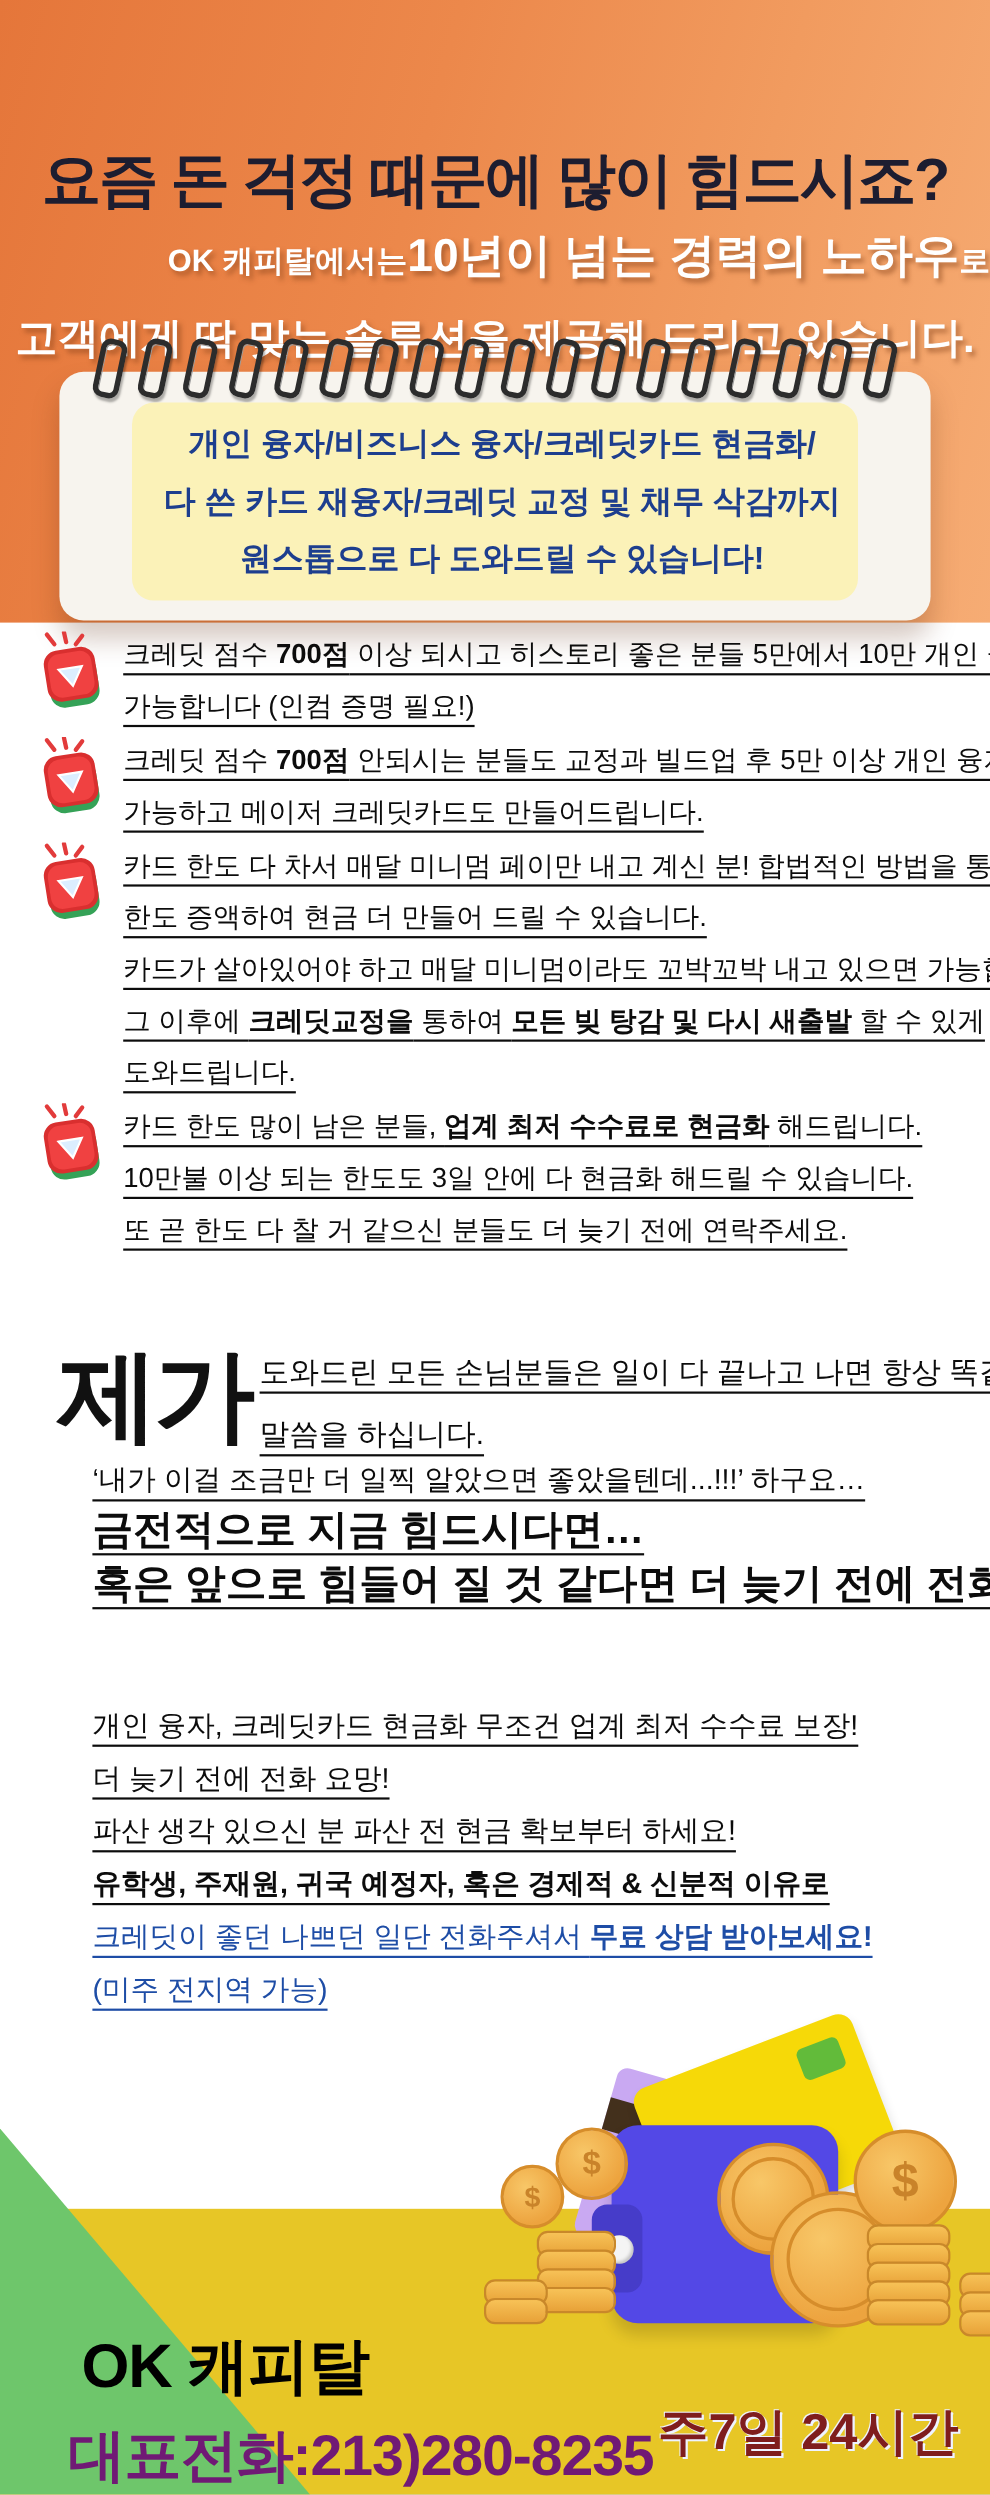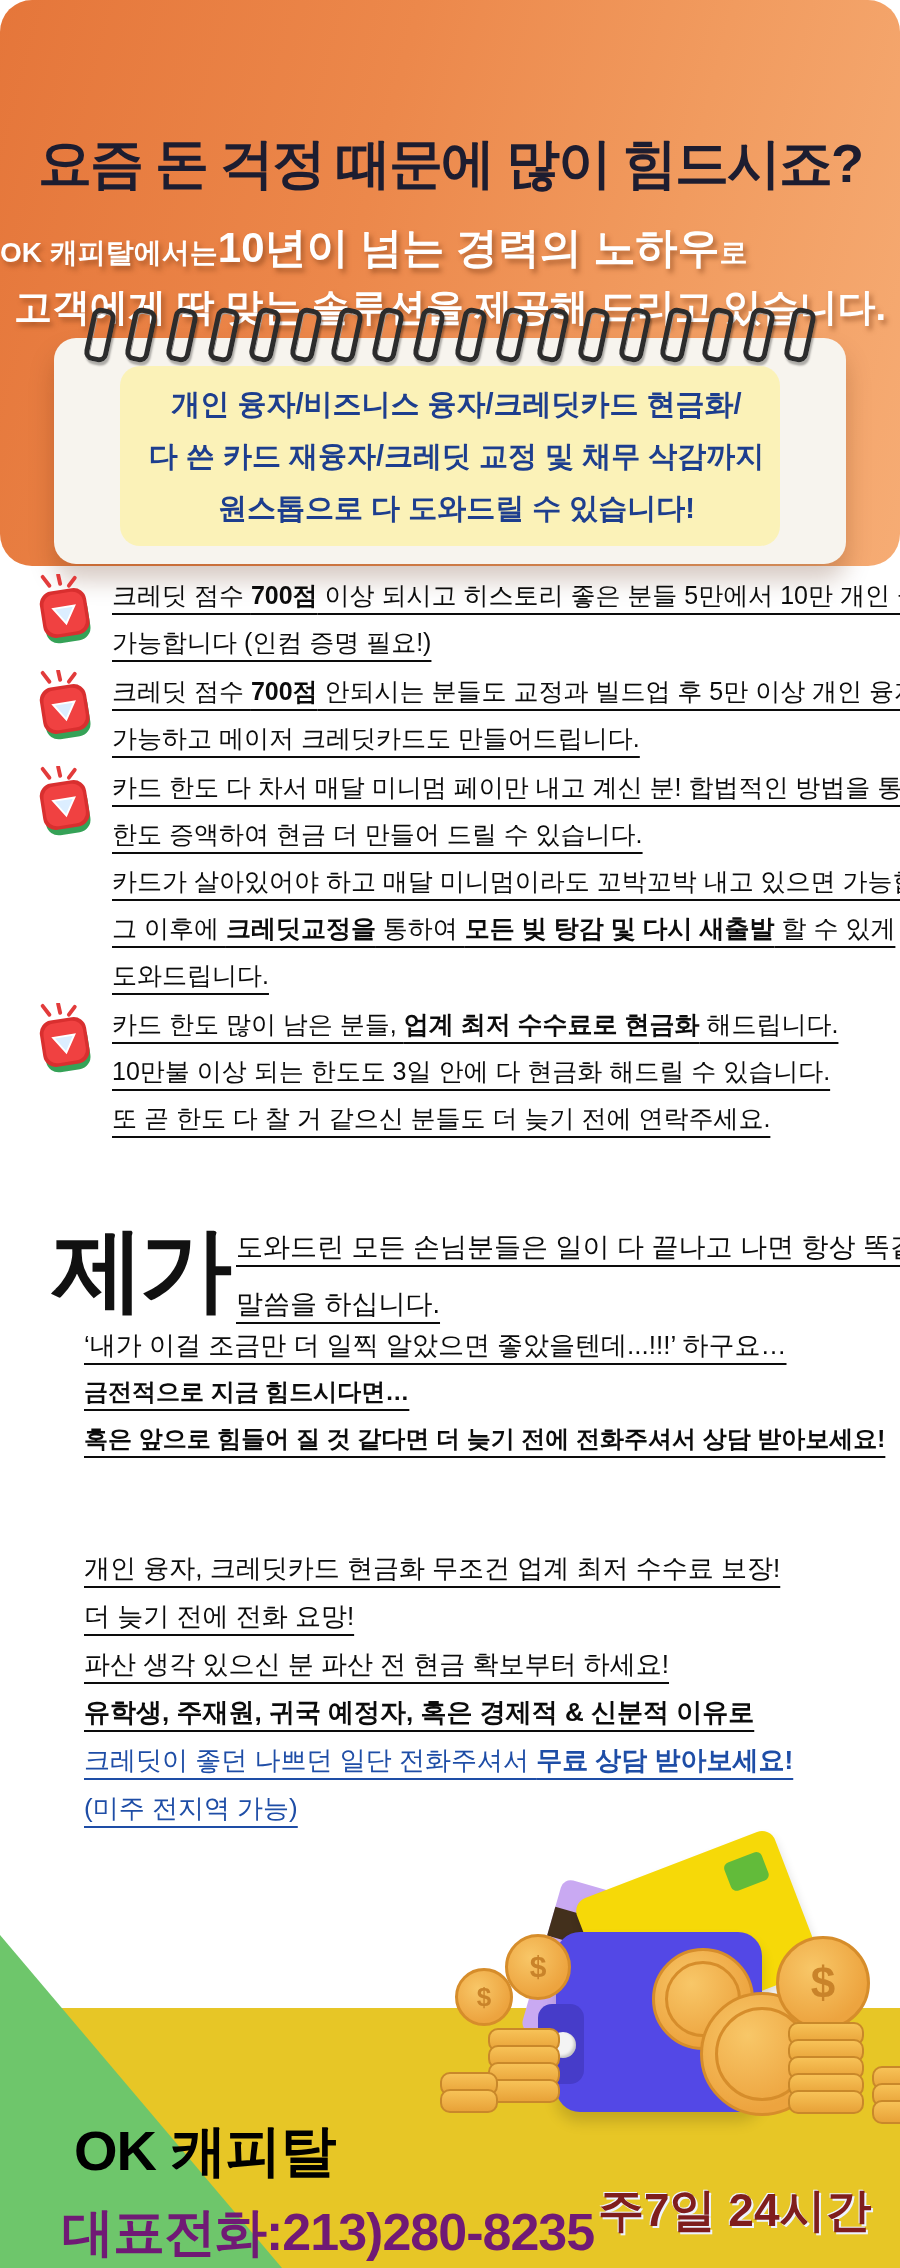--- a/index.html
+++ b/index.html
@@ -1,24 +1,24 @@
 <!DOCTYPE html>
 <html><head>
 <meta charset="utf-8">
 <style>
   html,body{margin:0;padding:0;background:#888;}
   .page{position:relative;width:900px;height:2268px;background:#ffffff;overflow:hidden;
         font-family:"Liberation Sans","DejaVu Sans",sans-serif;margin:0 auto;}
 
   
   .hero{position:absolute;left:0;top:0;width:900px;height:566px;
-        background:linear-gradient(105deg,#e5763a 0%,#ec884b 40%,#f19b5f 70%,#f6ac74 100%);border-radius:32px;}
+        background:linear-gradient(105deg,#e5763a 0%,#ec884b 40%,#f19b5f 70%,#f6ac74 100%);}
   .hero-title{position:absolute;left:0;top:92px;width:100%;text-align:center;
         font-size:54px;font-weight:900;letter-spacing:-2px;color:#1d1d30;white-space:nowrap;}
-  .sub1{position:absolute;left:0;top:192px;width:100%;text-align:left;white-space:nowrap;
+  .sub1{position:absolute;left:0;top:176px;width:100%;text-align:right;white-space:nowrap;
         color:#ffffff;font-weight:800;font-size:28px;
         text-shadow:3px 4px 5px rgba(125,60,22,.55);}
   .sub1 .em{font-size:42px;}
   .sub2{position:absolute;left:0;top:244px;width:100%;text-align:center;white-space:nowrap;
         color:#ffffff;font-weight:800;font-size:38px;
         text-shadow:3px 4px 5px rgba(125,60,22,.55);}
 
   
   .notebook{position:absolute;left:54px;top:338px;width:792px;height:226px;
         background:#f7f4ee;border-radius:22px;box-shadow:0 16px 24px rgba(90,40,10,.25);}
@@ -43,21 +43,21 @@
   .tline.blue{color:#1e4da6;}
 
   
   .testimonial{position:absolute;left:52px;top:1205px;width:820px;display:flex;align-items:center;}
   .bigword{font-size:92px;font-weight:800;letter-spacing:-4px;color:#111;line-height:110px;
         margin:0;white-space:nowrap;}
   .intro{margin-top:14px;margin-left:8px;}
   .intro .tline{font-size:27px;line-height:57px;}
   .follow{position:absolute;left:84px;top:1322px;width:800px;}
   .follow .tline{font-size:26px;line-height:46px;}
-  .follow .tline .b{font-size:24px;margin-top:19px;}
+  .follow .tline .b{font-size:37px;margin-top:19px;}
 
   
   .offers{position:absolute;left:84px;top:1544px;width:800px;}
   .offers .tline{font-size:26px;line-height:48px;}
 
   
   .yellow-band{position:absolute;left:0;top:2008px;width:900px;height:260px;background:#e7c626;}
   .green-wedge{position:absolute;left:0;top:1935px;width:282px;height:333px;background:#6ec66b;
         clip-path:polygon(0 0,0 100%,100% 100%);}
   .company{position:absolute;left:74px;top:2058px;font-size:56px;font-weight:800;color:#000;

